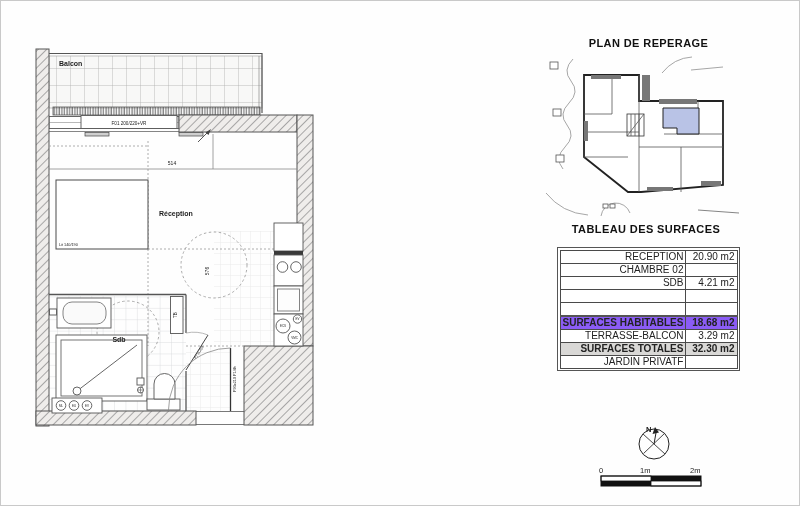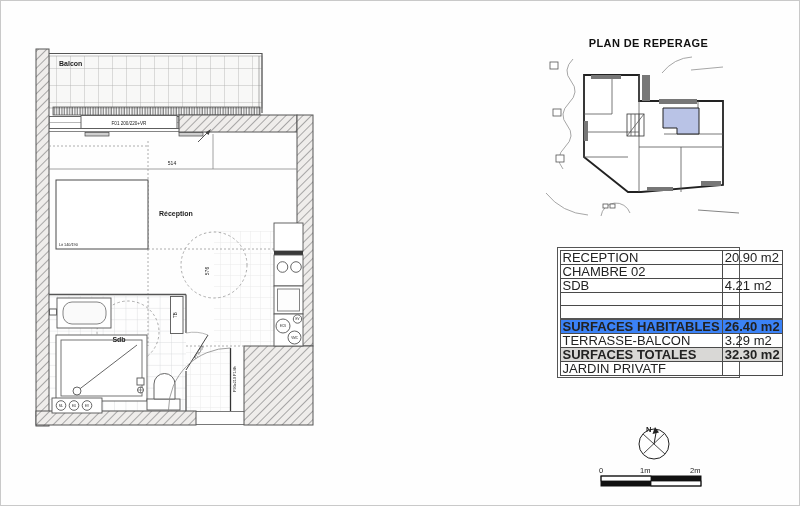--- a/index.html
+++ b/index.html
@@ -7,27 +7,27 @@
         border:1px solid #c9c9c9;box-sizing:border-box;overflow:hidden;
         font-family:"Liberation Sans",sans-serif;color:#222;}
   svg{position:absolute;overflow:visible;}
   svg text{font-family:"Liberation Sans",sans-serif;fill:#1d1d1d;}
   .panel-title{position:absolute;text-align:center;font-weight:bold;
                font-size:11px;letter-spacing:.4px;color:#111;}
   
   .tbl-outer{position:absolute;left:556px;top:246px;width:178px;
              border:1.5px solid #555;padding:1.5px;background:#fff;}
   .tbl-outer table{width:100%;border-collapse:collapse;border:1px solid #555;}
-  .tbl-outer td{border:1px solid #4a4a4a;font-size:13px;line-height:1;
-                text-align:left;height:12px;padding:0 2px;color:#222;
+  .tbl-outer td{border:1px solid #4a4a4a;font-size:10px;line-height:1;
+                text-align:right;height:12px;padding:0 2px;color:#222;
                 white-space:nowrap;overflow:hidden;}
   .tbl-outer td.lab{width:58%;}
   .tbl-outer tr.strong td{font-weight:bold;}
   .tbl-outer tr.top-sep td{border-top:2.5px solid #555;}
-  .tbl-outer tr.light-shade td{background:#3b82f6;}
+  .tbl-outer tr.light-shade td{background:#8b5cf6;}
   .tbl-outer tr.shade td{background:#d9d8d6;}
 </style>
 </head>
 <body>
 
 <div id="page">
 
   <svg style="left:0;top:0" width="520" height="506" viewBox="0 0 520 506">
     <defs>
       <pattern id="hatchW" width="6" height="6" patternUnits="userSpaceOnUse" patternTransform="rotate(45)">
@@ -205,20 +205,21 @@
       <rect x="658" y="98" width="38" height="5"></rect>
       <rect x="590" y="74" width="30" height="4"></rect>
       <rect x="700" y="180" width="20" height="5"></rect>
       <rect x="646" y="186" width="26" height="4"></rect>
       <rect x="583" y="120" width="4" height="20"></rect>
     </g>
 
     <polygon points="662,107 698,107 698,133 676,133 676,127 662,127" stroke="#222" stroke-width="1" fill="#b9c3e6"></polygon>
   </svg>
 
+  <div class="panel-title" style="left:556px;top:222px;width:178px">TABLEAU DES SURFACES</div>
 
   <div class="tbl-outer">
     <table>
       <tbody>
           <tr>
         <td class="lab">RECEPTION</td>
         <td>20.90 m2</td>
           </tr>
       <tr>
         <td class="lab">CHAMBRE 02</td>
@@ -231,21 +232,21 @@
       <tr>
         <td class="lab"></td>
         <td></td>
           </tr>
       <tr>
         <td class="lab"></td>
         <td></td>
           </tr>
       <tr class="strong top-sep light-shade">
         <td class="lab">SURFACES HABITABLES</td>
-        <td>26.40 m2</td>
+        <td>18.68 m2</td>
           </tr>
       <tr>
         <td class="lab">TERRASSE-BALCON</td>
         <td>3.29 m2</td>
           </tr>
       <tr class="strong shade">
         <td class="lab">SURFACES TOTALES</td>
         <td>32.30 m2</td>
           </tr>
       <tr>

